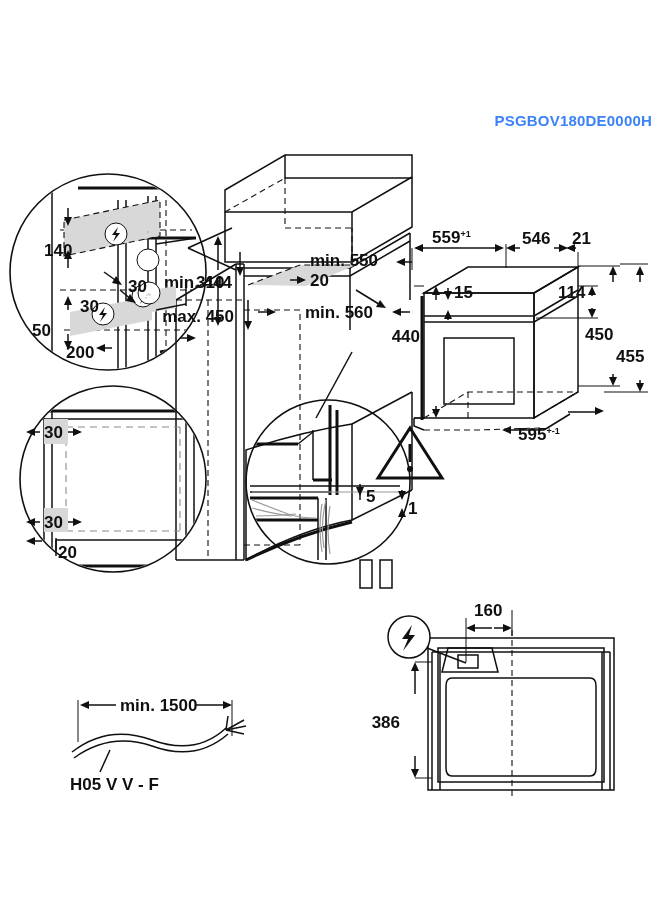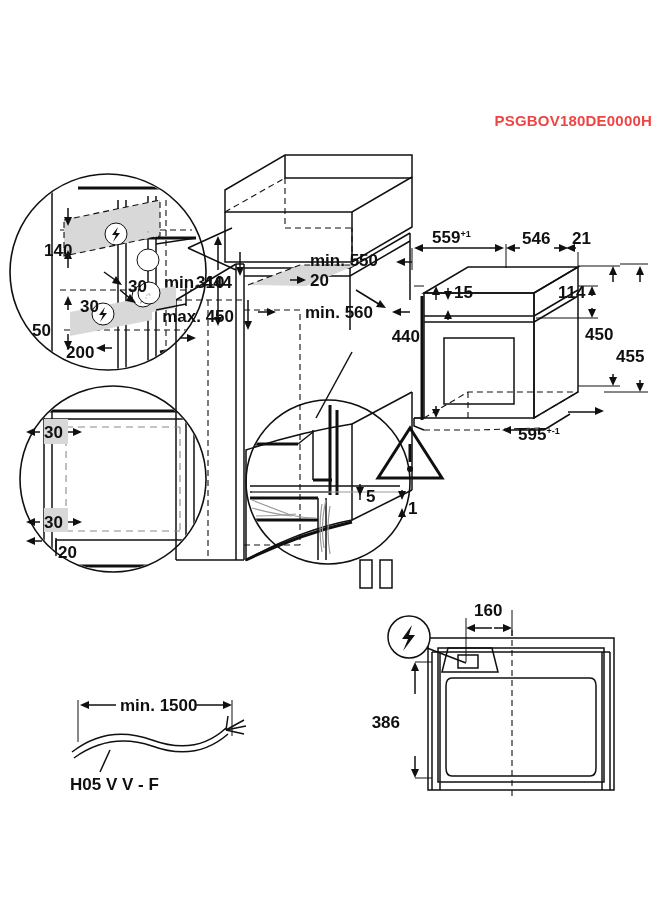--- a/index.html
+++ b/index.html
@@ -21,21 +21,21 @@
     width: 660px;
     height: 900px;
   }
   .doc-title {
     position: absolute;
     right: 8px;
     top: 112px;
     font-size: 15px;
     font-weight: 700;
     letter-spacing: 0.2px;
-    color: #ef4444;
+    color: #3b82f6;
     white-space: nowrap;
   }
   svg { display: block; }
   text {
     font-family: "Liberation Sans", sans-serif;
     fill: #101010;
   }
   .dim {
     font-size: 17px;
     font-weight: 700;

